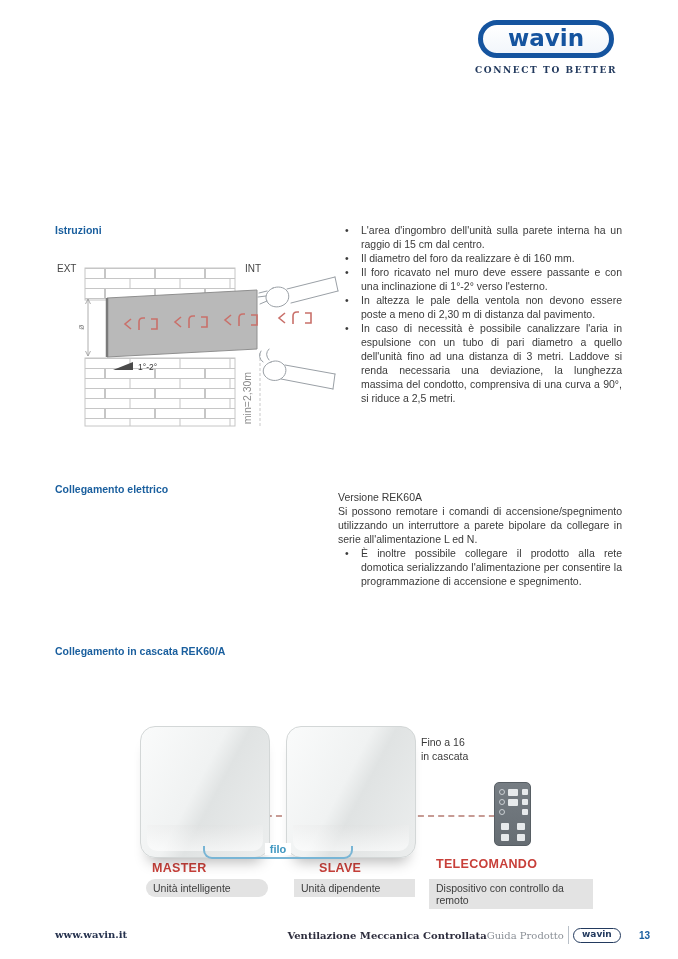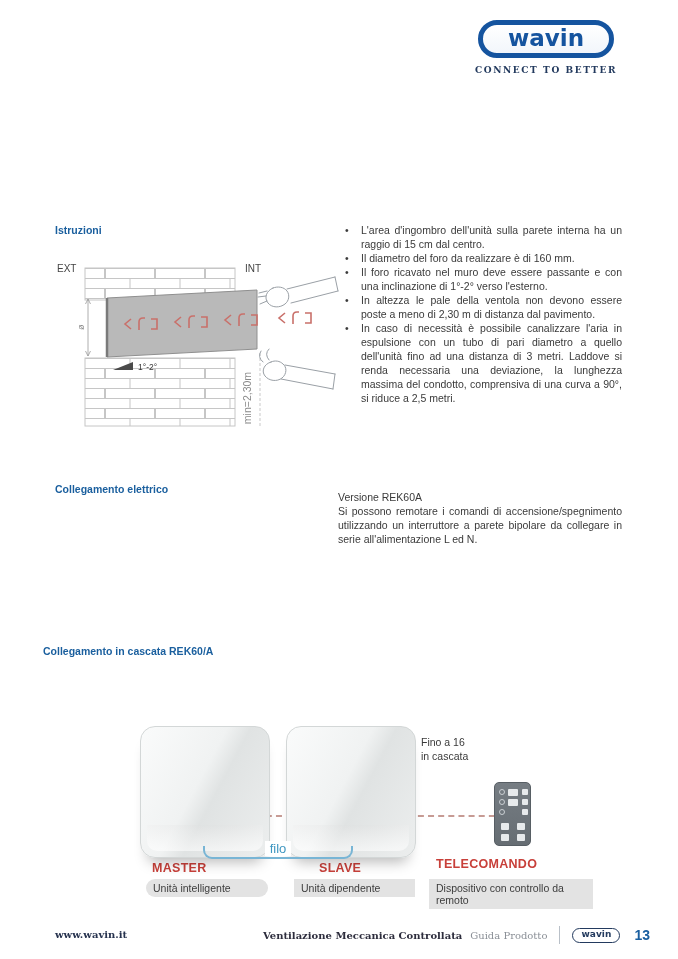--- a/index.html
+++ b/index.html
@@ -33,21 +33,21 @@
     border-top:2px dashed #c79b94; z-index:0; }
   .unit { position:absolute; top:26px; width:130px; height:132px; border-radius:15px; z-index:1;
     background:linear-gradient(118deg,#fafbfb 0%,#f0f2f2 44%,#e0e3e3 56%,#eceeee 100%);
     border:1px solid #d3d7d7; box-shadow:0 12px 14px -8px rgba(0,0,0,0.28); }
   .unit::after { content:""; position:absolute; left:6px; right:6px; bottom:6px; height:26px;
     border-radius:0 0 10px 10px; background:radial-gradient(120% 160% at 50% -60%, rgba(0,0,0,0.05), rgba(255,255,255,0.55)); }
   .unit-master { left:140px; } .unit-slave { left:286px; }
   .wire-bracket { position:absolute; left:203px; top:146px; width:150px; height:13px;
     border:2px solid #78b5d5; border-top:none; border-radius:0 0 9px 9px; z-index:2; }
   .wire-label { position:absolute; left:0; right:0; top:-7px; text-align:center; }
-  .wire-label span { background:#fff; padding:0 5px; color:#3f97c1; font-size:13px; font-weight:normal; }
+  .wire-label span { background:#fff; padding:0 5px; color:#3f97c1; font-size:11px; font-weight:bold; }
   .cascade-note { position:absolute; left:421px; top:36px; font-size:10.5px; line-height:13.5px; color:#3a3a3a; }
   .unit-label { position:absolute; top:161px; color:#c8403a; font-weight:bold; font-size:12.5px; letter-spacing:0.3px; }
   .lab-master { left:152px; } .lab-slave { left:297px;margin-left:22px; } .lab-tele { left:436px; top:157px; }
   .unit-desc { position:absolute; top:179px; background:#e3e3e3; color:#3c3c3c; font-size:10.5px;
     padding:2.5px 7px 3.5px 7px; }
   .desc-master { left:146px; width:122px;border-radius:9px; } .desc-slave { left:294px; width:121px; } .desc-tele { left:429px; width:164px; }
 
   
   .remote { position:absolute; left:494px; top:82px; width:37px; height:64px; z-index:1;
     background:linear-gradient(#767d83,#666d73); border:1px solid #575e64; border-radius:5px; }
@@ -62,28 +62,28 @@
   .rc5 { left:27px; top:16px; width:6px; height:6px; }
   .rc6 { left:27px; top:26px; width:6px; height:6px; }
   .rs1 { left:6px;  top:40px; width:8px; height:7px; }
   .rs2 { left:22px; top:40px; width:8px; height:7px; }
   .rs3 { left:6px;  top:51px; width:8px; height:7px; }
   .rs4 { left:22px; top:51px; width:8px; height:7px; }
 
   
   .footer-left { position:absolute; left:55px; top:929px; font-family:"DejaVu Serif", serif;
     font-weight:bold; font-size:10px; color:#26324e; }
-  .footer-right { position:absolute; right:28px; top:926px; display:flex; align-items:center; gap:8px; }
+  .footer-right { position:absolute; right:28px; top:926px; display:flex; align-items:center; }
   .doc-title { font-family:"DejaVu Serif", serif; font-weight:bold; font-size:10px; color:#2d2d3d; }
   .doc-type { font-family:"DejaVu Serif", serif; font-size:10px; color:#8a8f96; }
   .foot-div { width:1px; height:18px; background:#b9c0c8; margin:0 4px; }
   .logo-small { width:48px; height:15px; border:1.5px solid #233a5e; border-radius:8px;
     display:flex; align-items:center; justify-content:center; }
   .logo-small span { font-family:"DejaVu Sans", sans-serif; font-weight:bold; font-size:9px; color:#233a5e; line-height:1; padding-bottom:1px; }
-  .page-num { font-weight:bold; font-size:14px; color:#1a5fa0; margin-left:6px; }
+  .page-num { font-weight:bold; font-size:10px; color:#1a5fa0; margin-left:18px; }
 </style>
 </head>
 <body>
 
 <div class="page">
 
   <div class="logo-pill">
     <span class="brand">wavin</span>
   </div>
   <div class="tagline">CONNECT TO BETTER</div>
@@ -163,23 +163,26 @@
       <li>Il foro ricavato nel muro deve essere passante e con una inclinazione di 1°-2° verso l'esterno.</li>
       <li>In altezza le pale della ventola non devono essere poste a meno di 2,30 m di distanza dal pavimento.</li>
       <li>In caso di necessità è possibile canalizzare l'aria in espulsione con un tubo di pari diametro a quello dell'unità fino ad una distanza di 3 metri. Laddove si renda necessaria una deviazione, la lunghezza massima del condotto, comprensiva di una curva a 90°, si riduce a 2,5 metri.</li>
     </ul>
   </div>
 
   <div class="h-blue" style="left:55px; top:483px;">Collegamento elettrico</div>
   <div class="col-right" style="top:490px;">
     <div class="bold-line">Versione REK60A</div>
     <div>Si possono remotare i comandi di accensione/spegnimento utilizzando un interruttore a parete bipolare da collegare in serie all'alimentazione L ed N.</div>
-  </div>
-
-  <div class="h-blue" style="left:43px; top:645px;">Collegamento in cascata REK60/A</div>
+    <ul class="bullets">
+      <li>È inoltre possibile collegare il prodotto alla rete domotica serializzando l'alimentazione per consentire la programmazione di accensione e spegnimento.</li>
+    </ul>
+  </div>
+
+  <div class="h-blue" style="left:55px; top:645px;">Collegamento in cascata REK60/A</div>
 
   <div class="cascade">
     <div class="dash-link"></div>
 
     <div class="unit unit-master"></div>
     <div class="unit unit-slave"></div>
 
     <div class="cascade-note">
       <div>Fino a 16</div>
       <div>in cascata</div>

